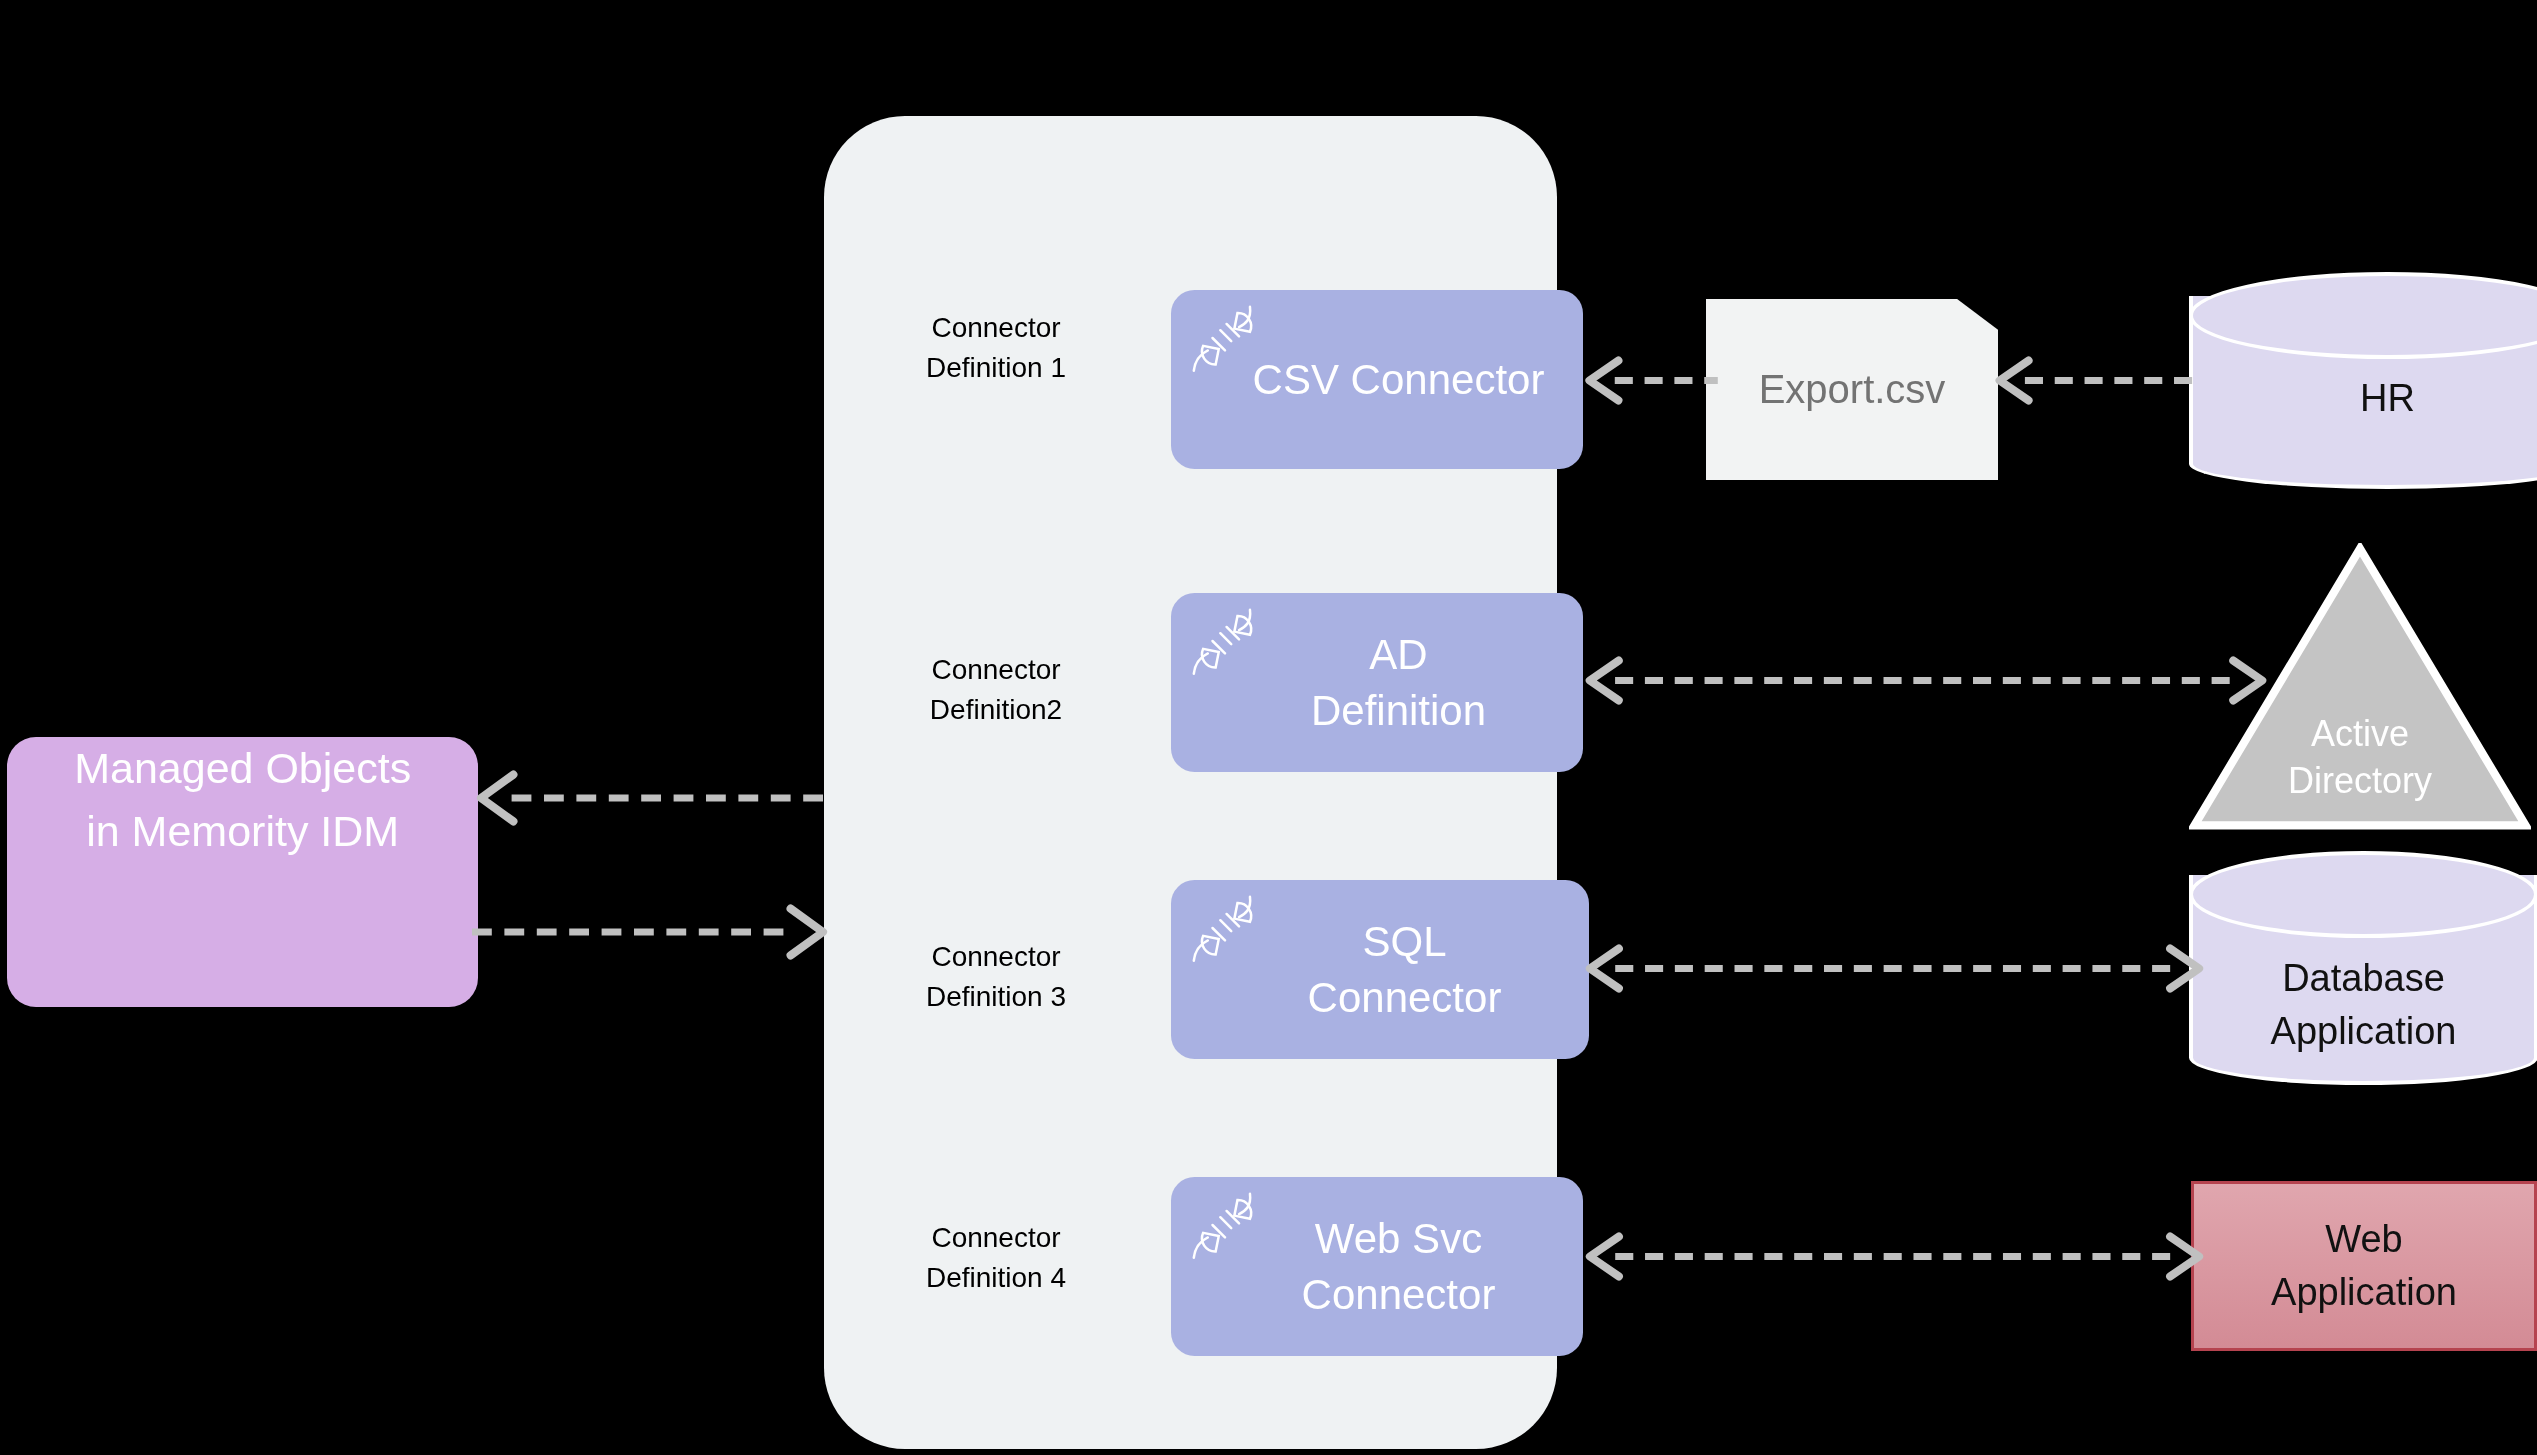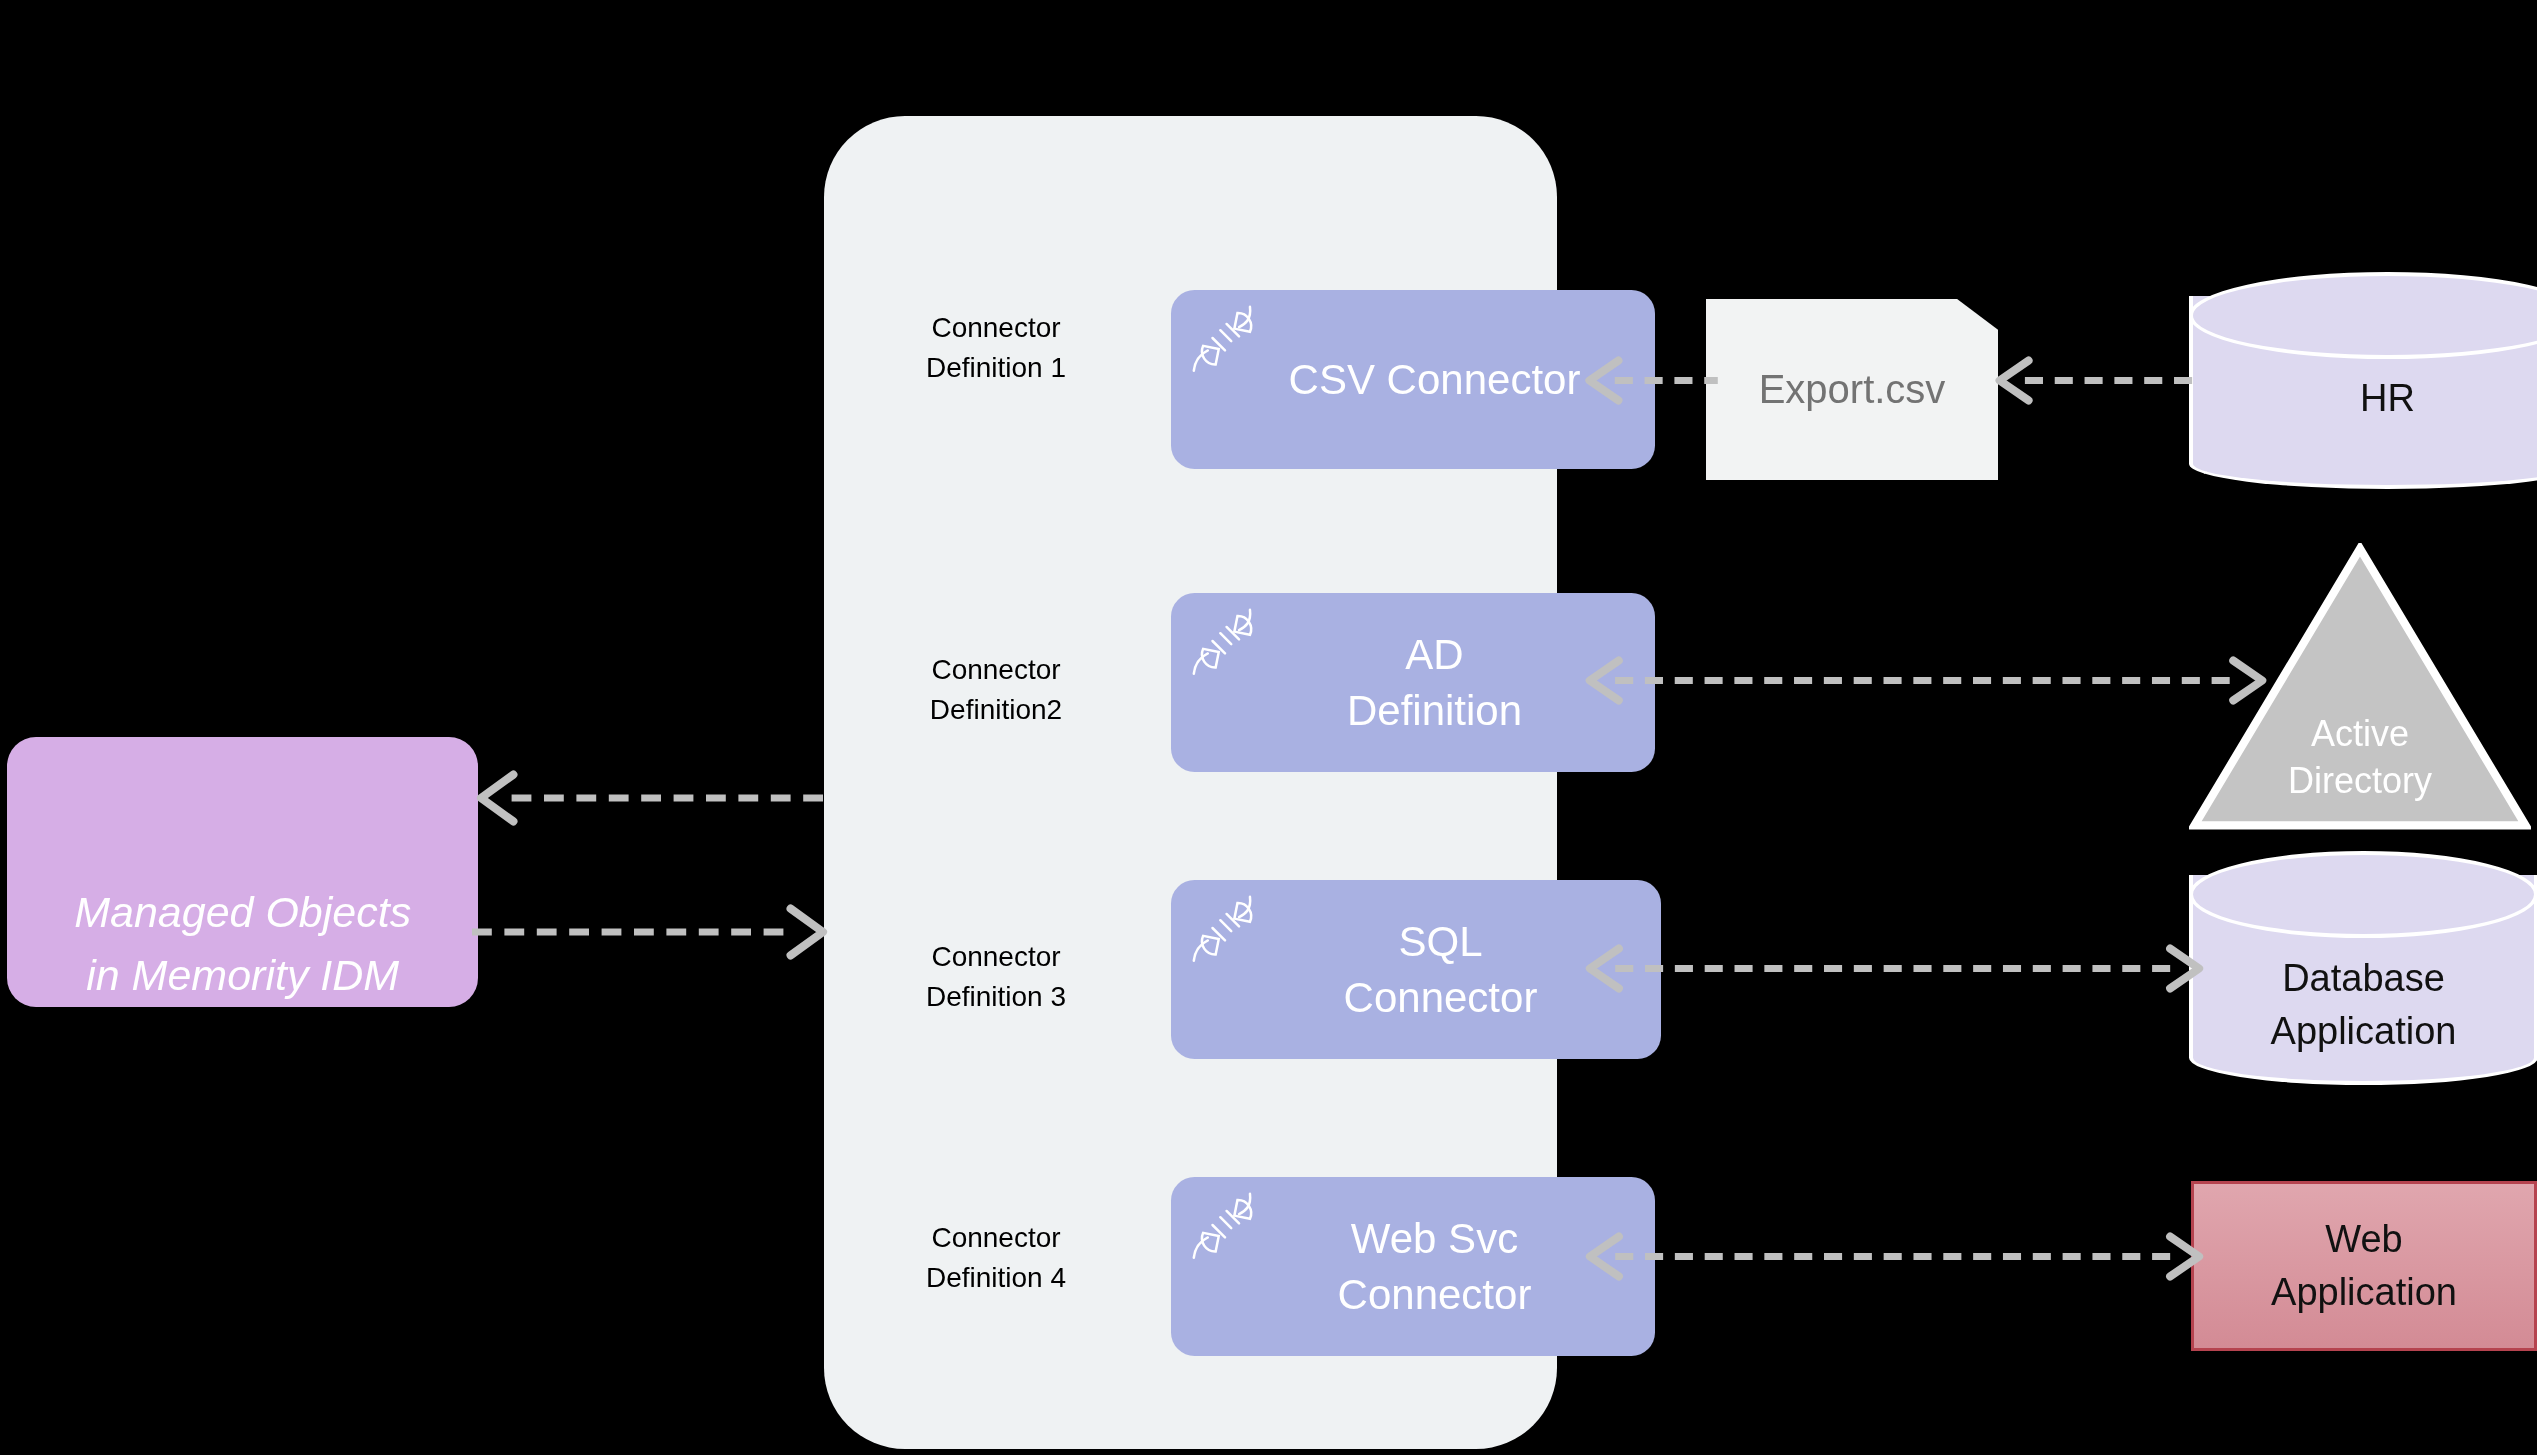--- a/index.html
+++ b/index.html
@@ -17,36 +17,36 @@
 
   
   .def-label{
     width:226px; text-align:center; color:#000;
     font-size:28px; line-height:40px; font-weight:400;
     white-space:pre-line;
   }
 
   
   .connector-box{
-    width:484px; height:179px; border-radius:23.5px;
+    width:412px; height:179px; border-radius:23.5px;
     background:#a9b1e2;
     display:flex; align-items:center; justify-content:center;
   }
   .connector-box .cb-label{
     color:#ffffff; font-size:42px; line-height:56px;
     text-align:center; white-space:pre-line; padding-left:43px;
     font-weight:400;
   }
   .plug-icon{position:absolute; left:14.5px; top:9px; width:78px; height:78px;}
 
   
   #managed-objects{
     left:7.2px; top:737px; width:471px; height:270px;
     background:#d6aee6; border-radius:29px;
-    display:flex; align-items:flex-end; justify-content:center;font-style:italic;
+    display:flex; align-items:flex-start; justify-content:center;
   }
   #managed-objects .mo-label{
     color:#fff; font-size:43px; line-height:63px; text-align:center;
     white-space:pre-line;
   }
 
   
   #export-doc{
     left:1706px; top:299px; width:292px; height:181px;
   }

